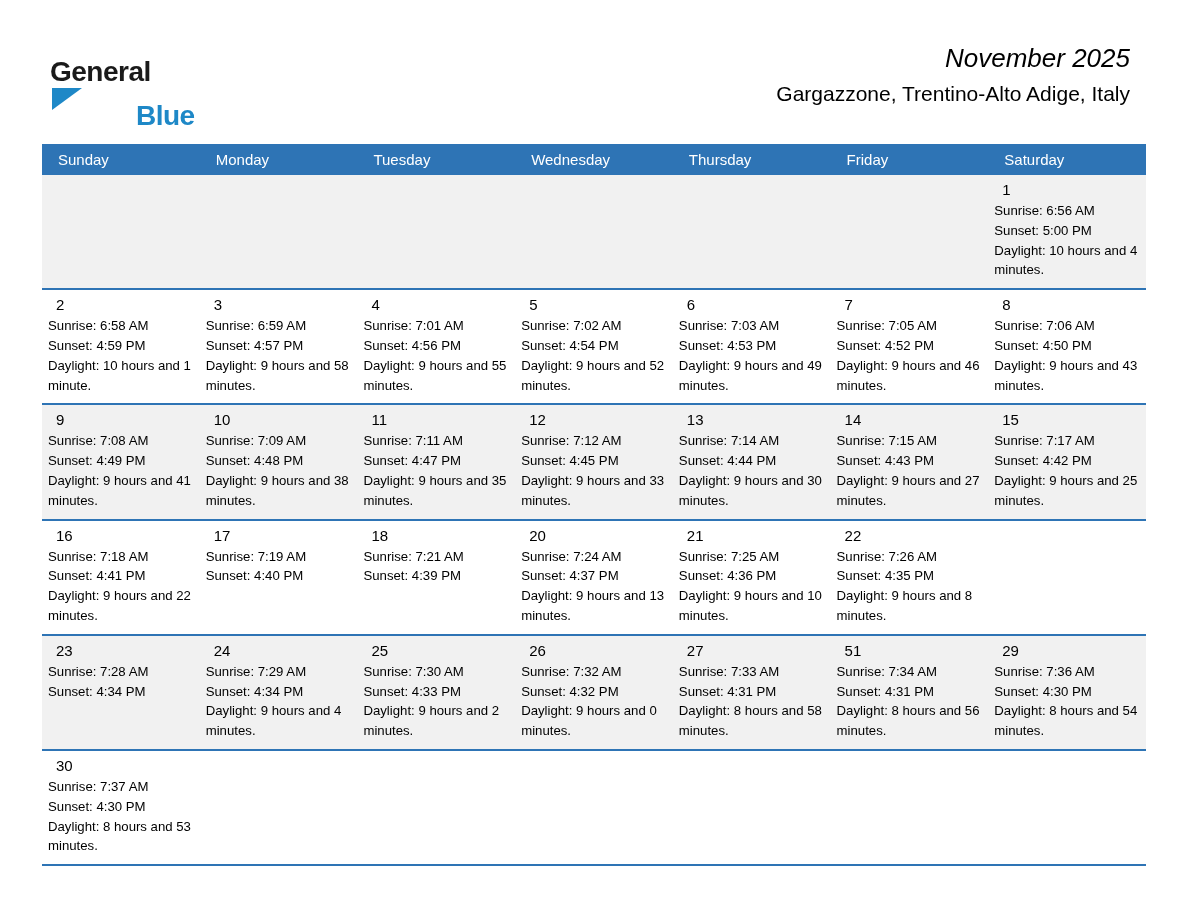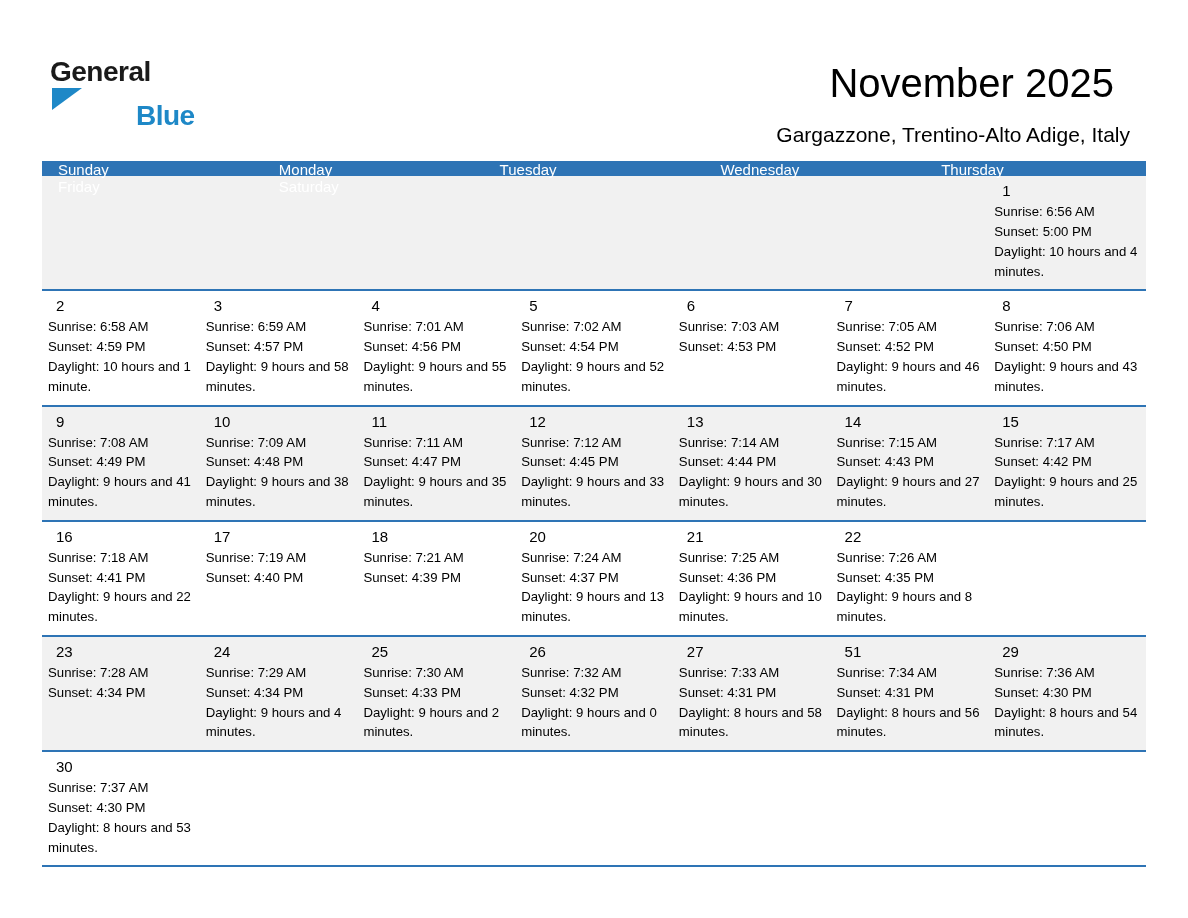--- a/index.html
+++ b/index.html
@@ -28,29 +28,29 @@
   .logo-line1{display:flex;align-items:flex-start;flex-direction:column;}
   .logo-general{font-size:28px;font-weight:bold;color:#1a1a1a;letter-spacing:-0.5px;}
   .logo-triangle{
     display:inline-block;width:0;height:0;
     border-left:30px solid var(--logo-blue);
     border-bottom:22px solid transparent;
     margin-left:2px;margin-top:2px;
   }
   .logo-blue{font-size:28px;font-weight:bold;color:var(--logo-blue);margin-left:86px;margin-top:-8px;letter-spacing:-0.5px;}
   .titles{text-align:right;padding-right:16px;}
-  .titles h1{margin:16px;font-size:40px;font-weight:400;color:#000;line-height:1.15;}
+  .titles h1{margin:0;font-size:26px;font-weight:400;color:#000;line-height:1.15;font-style:italic;}
   .titles h2{margin:7px 0 0;font-size:21px;font-weight:400;color:#000;line-height:1.2;}
 
   
   .calendar{margin:4px 42px 0 42px;}
   .weekday-row{
-    display:grid;grid-template-columns:repeat(5,1fr);
+    display:grid;grid-template-columns:repeat(7,1fr);
     background:var(--accent);color:#fff;
-    height:15px;align-items:center;font-size:15px;
+    height:31px;align-items:center;font-size:15px;
   }
   .weekday-row span{padding-left:16px;}
   .week{
     display:grid;grid-template-columns:repeat(7,1fr);
     min-height:109px;
     border-top:2px solid var(--line);
     background:#fff;
   }
   .week:first-child{border-top:none;}
   .week.shaded{background:var(--shade);}
@@ -125,20 +125,21 @@
           <div class="day">
             <div class="num">5</div>
             <div class="line">Sunrise: 7:02 AM</div>
             <div class="line">Sunset: 4:54 PM</div>
             <div class="line">Daylight: 9 hours and 52 minutes.</div>
           </div>
           <div class="day">
             <div class="num">6</div>
             <div class="line">Sunrise: 7:03 AM</div>
             <div class="line">Sunset: 4:53 PM</div>
+            <div class="line">Daylight: 9 hours and 49 minutes.</div>
           </div>
           <div class="day">
             <div class="num">7</div>
             <div class="line">Sunrise: 7:05 AM</div>
             <div class="line">Sunset: 4:52 PM</div>
             <div class="line">Daylight: 9 hours and 46 minutes.</div>
           </div>
           <div class="day">
             <div class="num">8</div>
             <div class="line">Sunrise: 7:06 AM</div>

